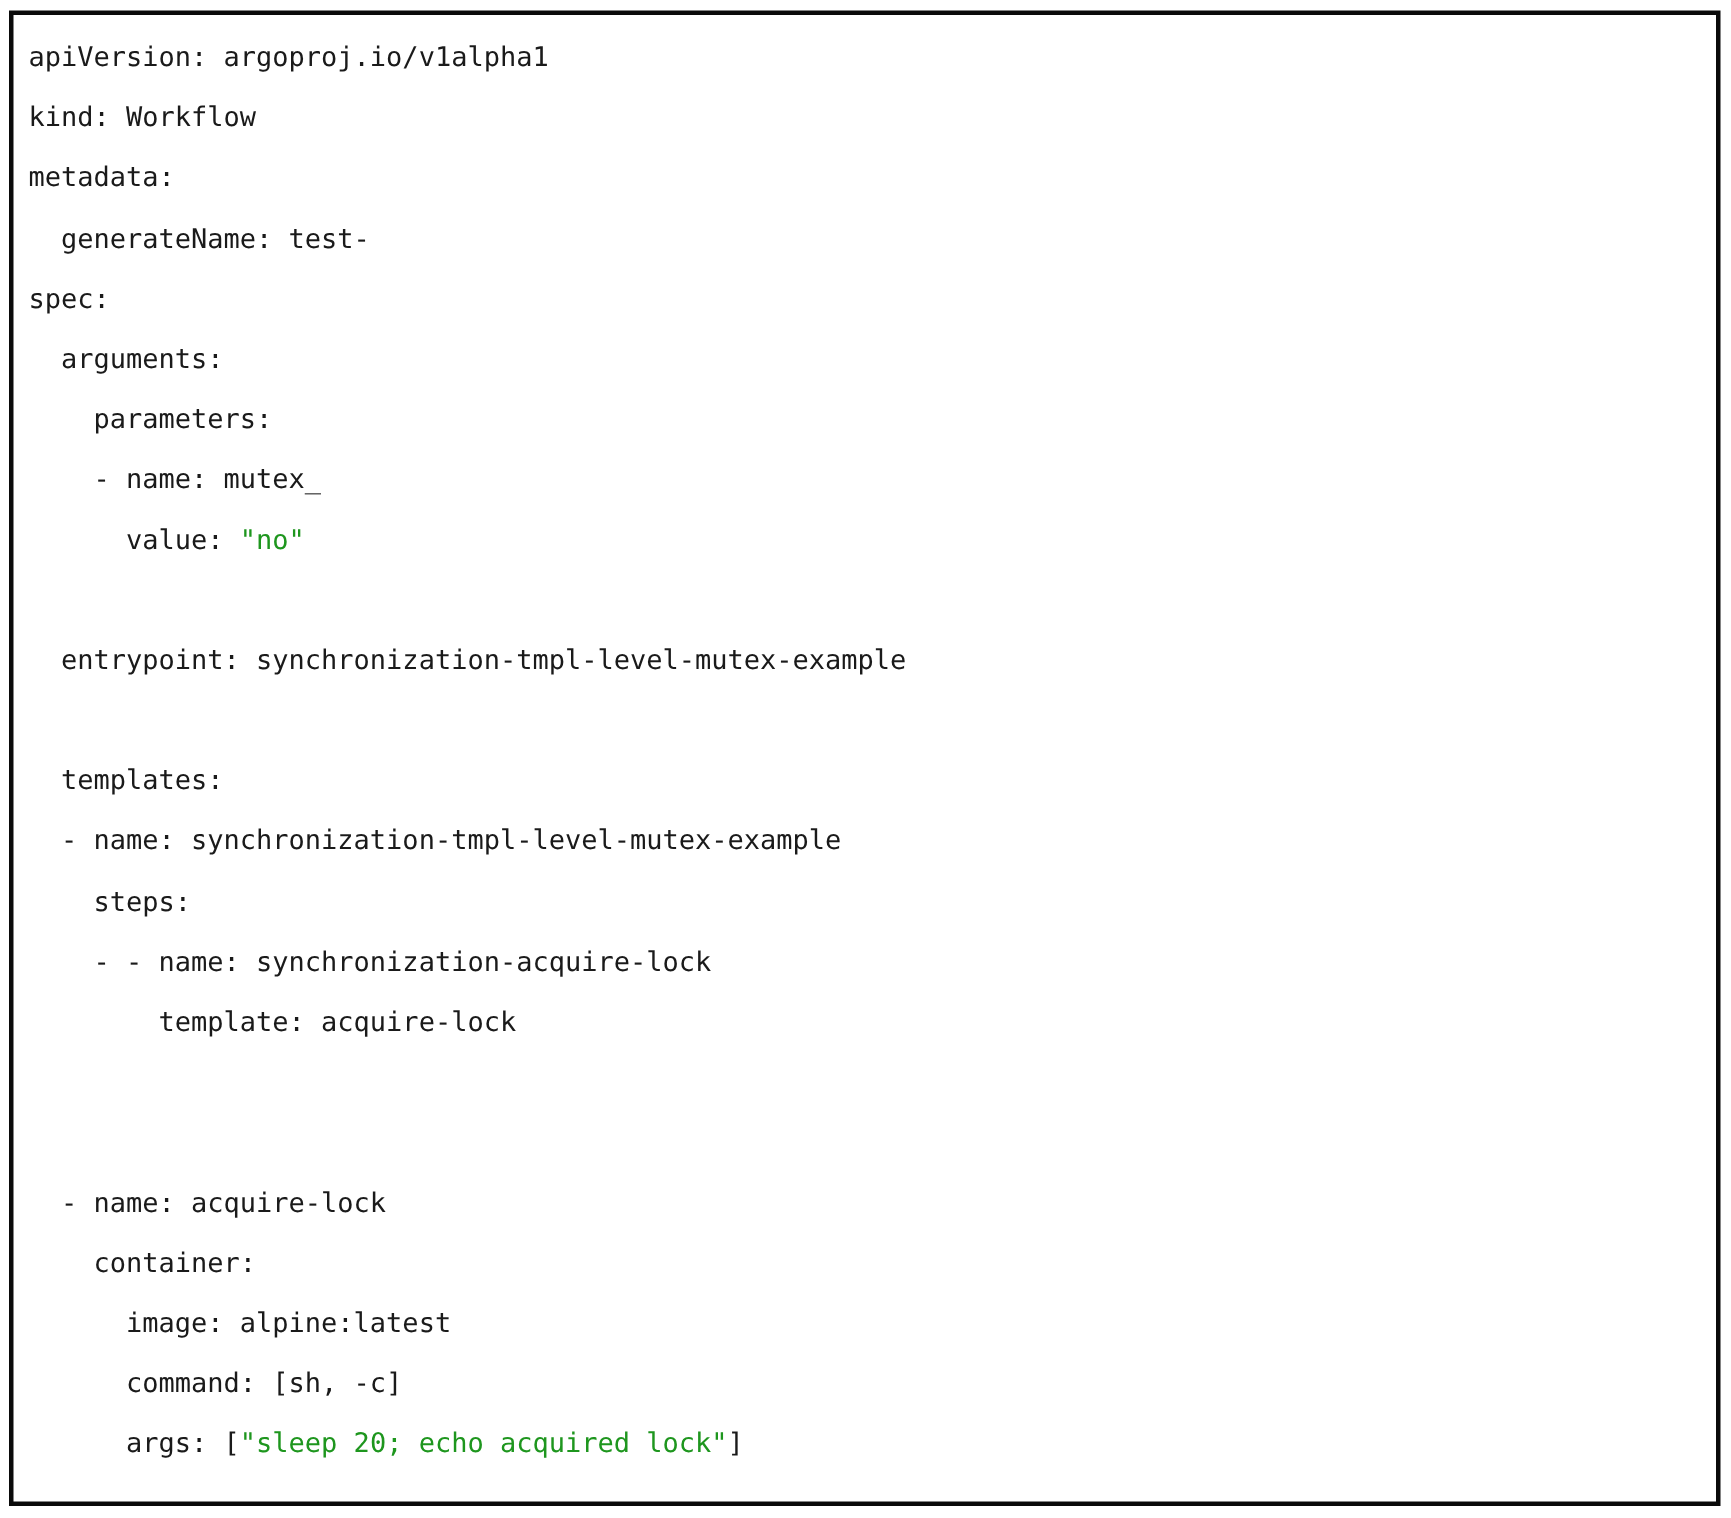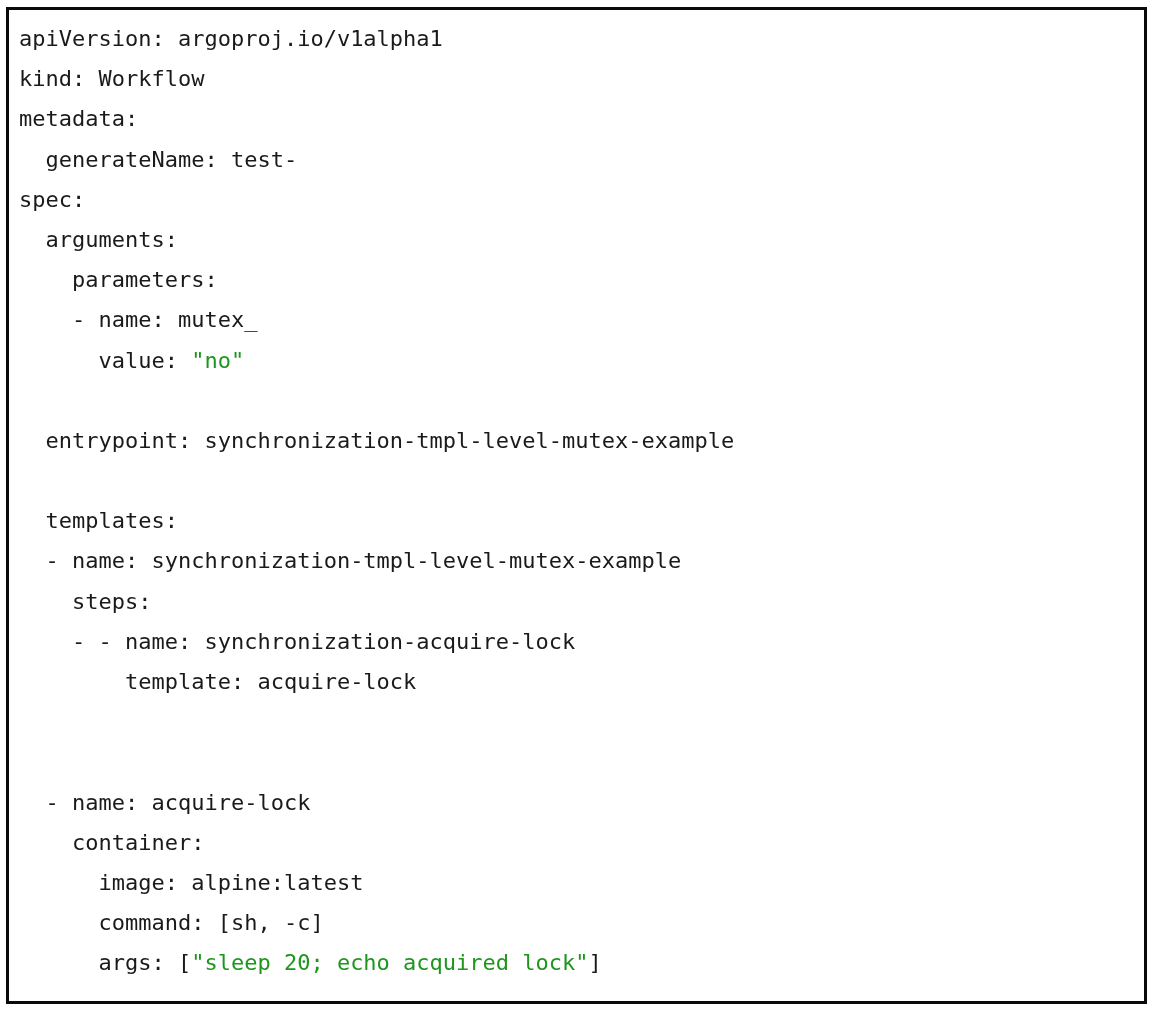--- a/index.html
+++ b/index.html
@@ -17,21 +17,21 @@
     right: 7px;
     bottom: 8px;
     border: 3px solid var(--frame-border, #0a0a0a);
     background: var(--page-bg, #ffffff);
     box-sizing: border-box;
   }
   .code-block {
     margin: 0;
     padding: 9px 12px 12px 10px;
     font-family: "DejaVu Sans Mono", "Liberation Mono", monospace;
-    font-size: 22px;
+    font-size: 18px;
     line-height: 40.2px;
     color: var(--text-color, #1a1a1a);
   }
   .code-line {
     white-space: pre;
     height: 40.2px;
   }
   .tok-plain  { color: var(--text-color, #1a1a1a); }
   .tok-string { color: var(--string-color, #1e961e); }
 </style>

